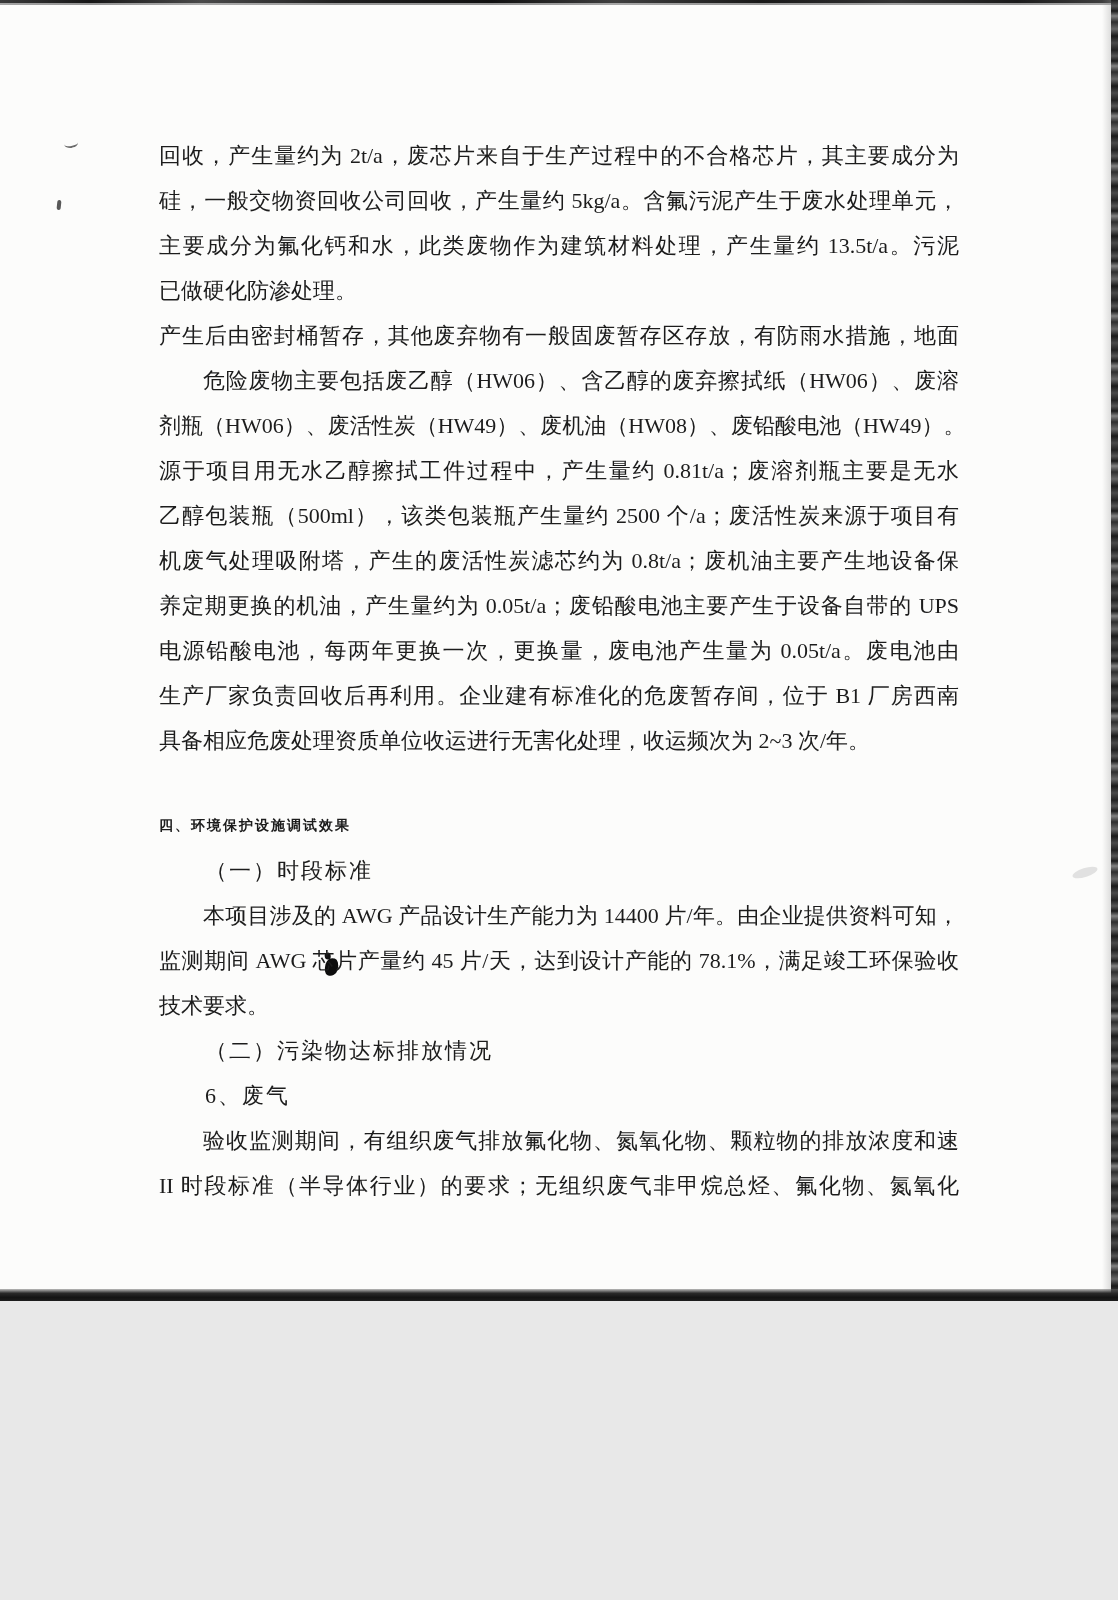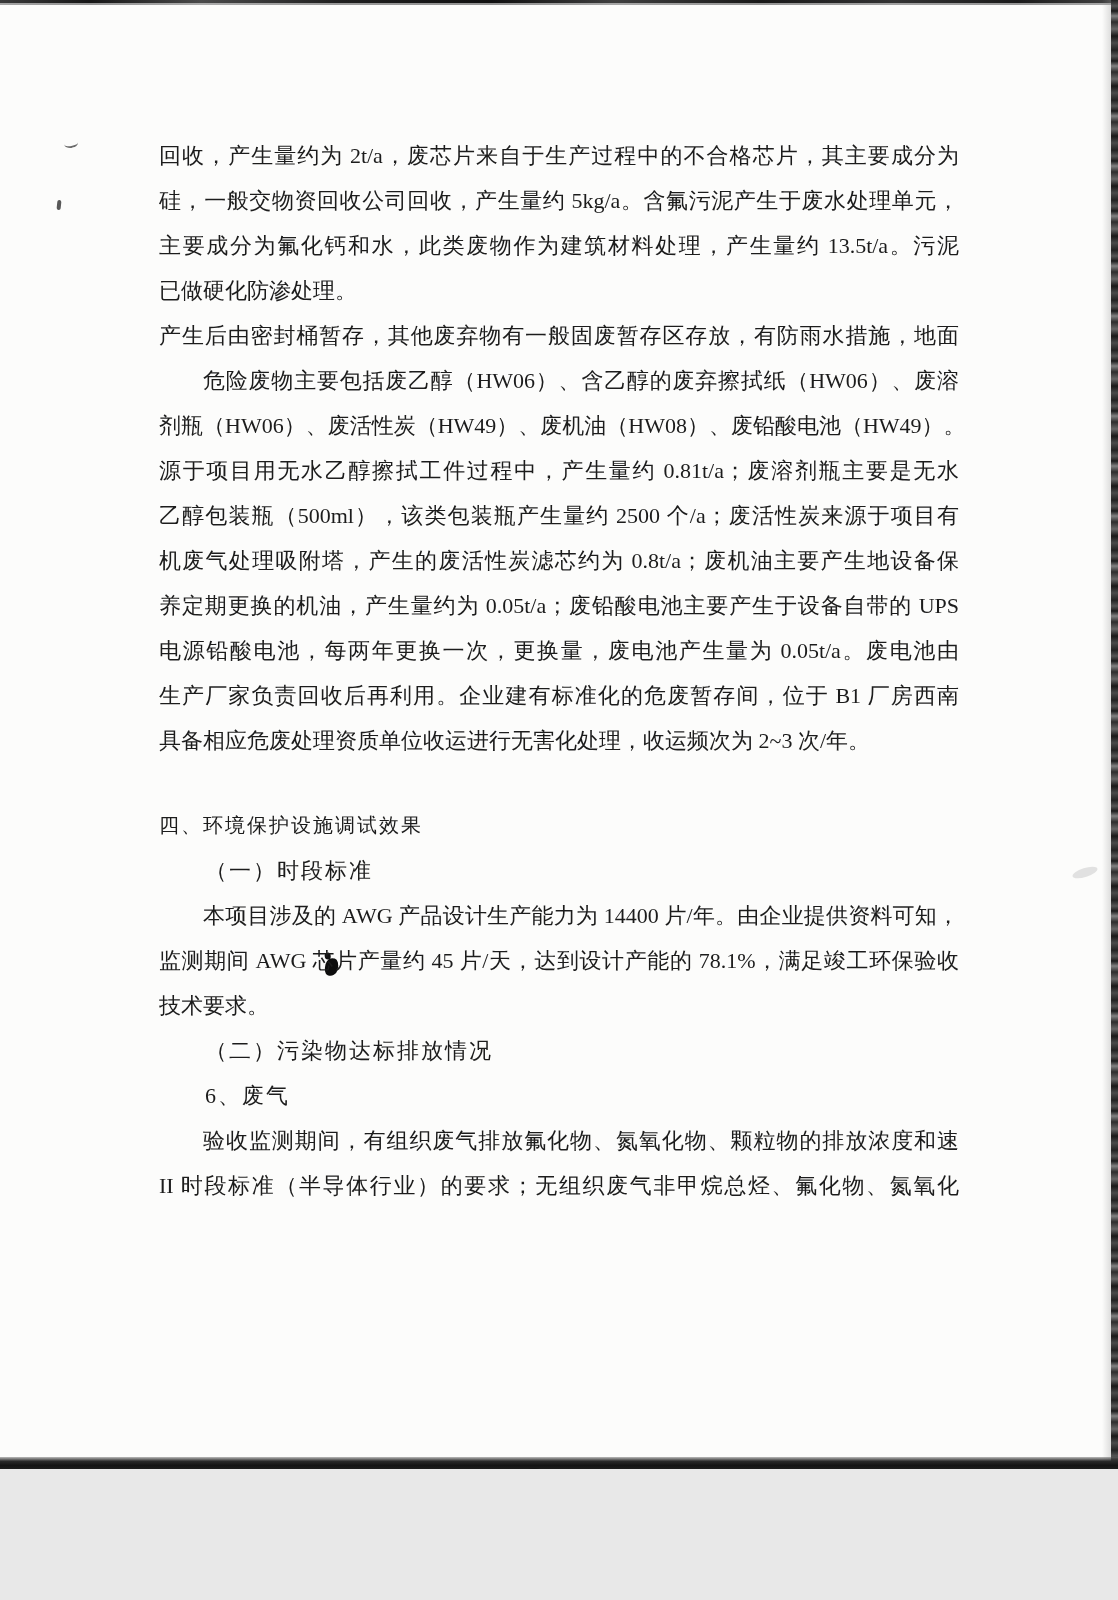--- a/index.html
+++ b/index.html
@@ -1,20 +1,20 @@
 <!DOCTYPE html>
 <html><head>
 <meta charset="utf-8">
 <style>
   html,body { margin:0; padding:0; }
   body { background:#e8e8e8; }
 
   .page {
     position:relative;
-    width:1118px; height:1469px;
+    width:1118px; height:1301px;
     margin:0 auto;
     background:#fcfcfb;
     overflow:hidden;
     font-family:"Liberation Serif","DejaVu Serif",serif;
     color:#1c1c1c;
   }
 
   
   .scan-top {
     position:absolute; top:0; left:0; width:100%; height:5px;
@@ -69,21 +69,21 @@
   .line {
     height:45px; overflow:hidden; white-space:nowrap;
     text-align:justify; text-justify:distribute;
   }
   .line.full { text-align-last:justify; }
   .line.end  { text-align-last:left; }
   .indent { text-indent:44px; }
 
   .heading {
     margin-top:40px; height:45px;
-    font-weight:400; font-size:20px; line-height:45px;
+    font-weight:700; font-size:14px; line-height:45px;
     letter-spacing:2px; white-space:nowrap; overflow:hidden;
   }
   .subhead {
     height:45px; line-height:45px; padding-left:46px;
     white-space:nowrap; overflow:hidden; letter-spacing:2px;
   }
 
   
   .page-number {
     position:absolute; left:514px; top:1463px; width:42px;

